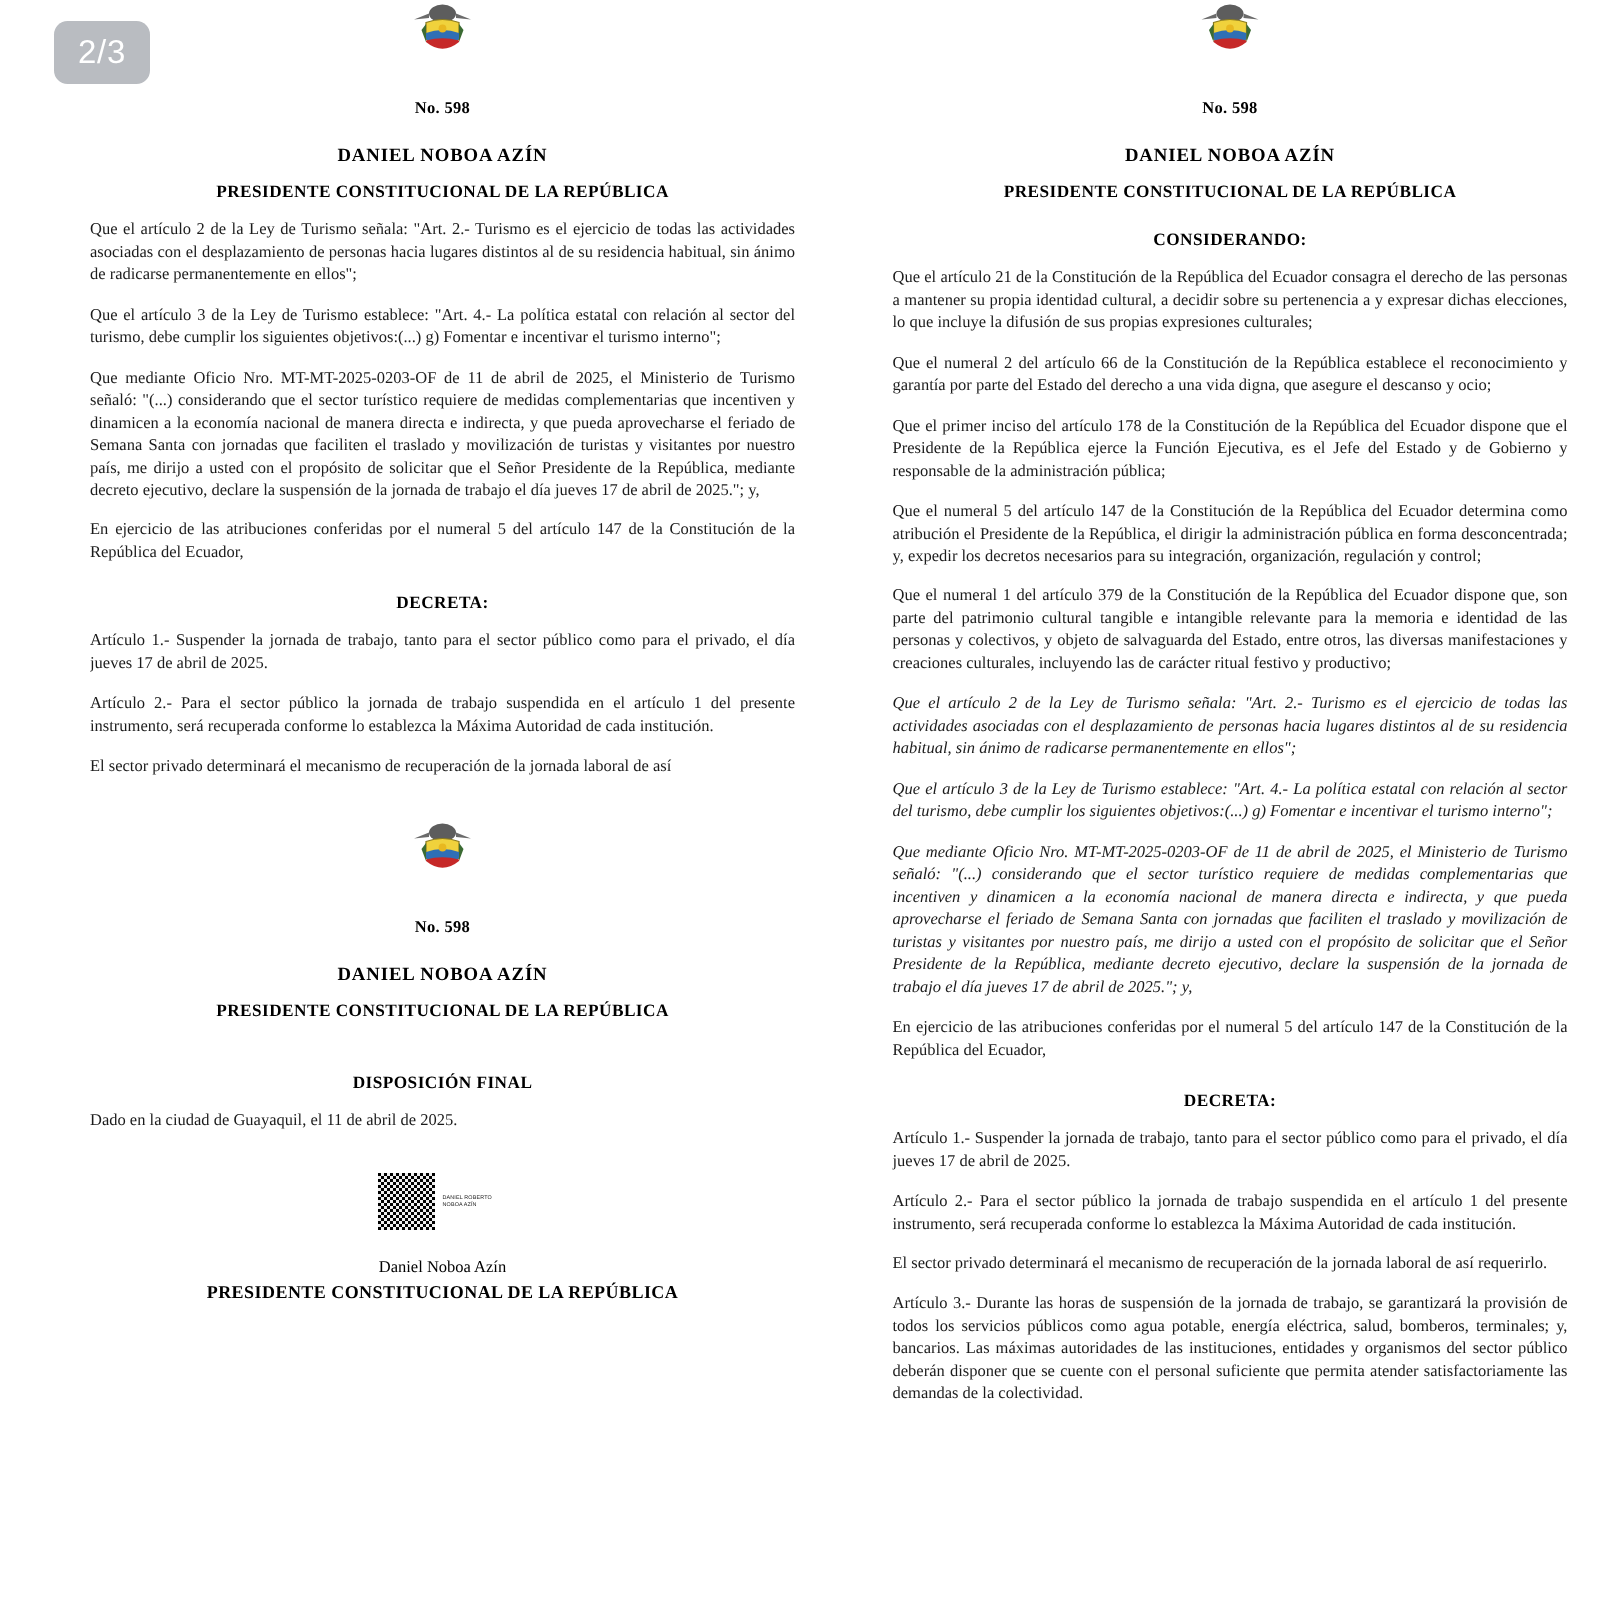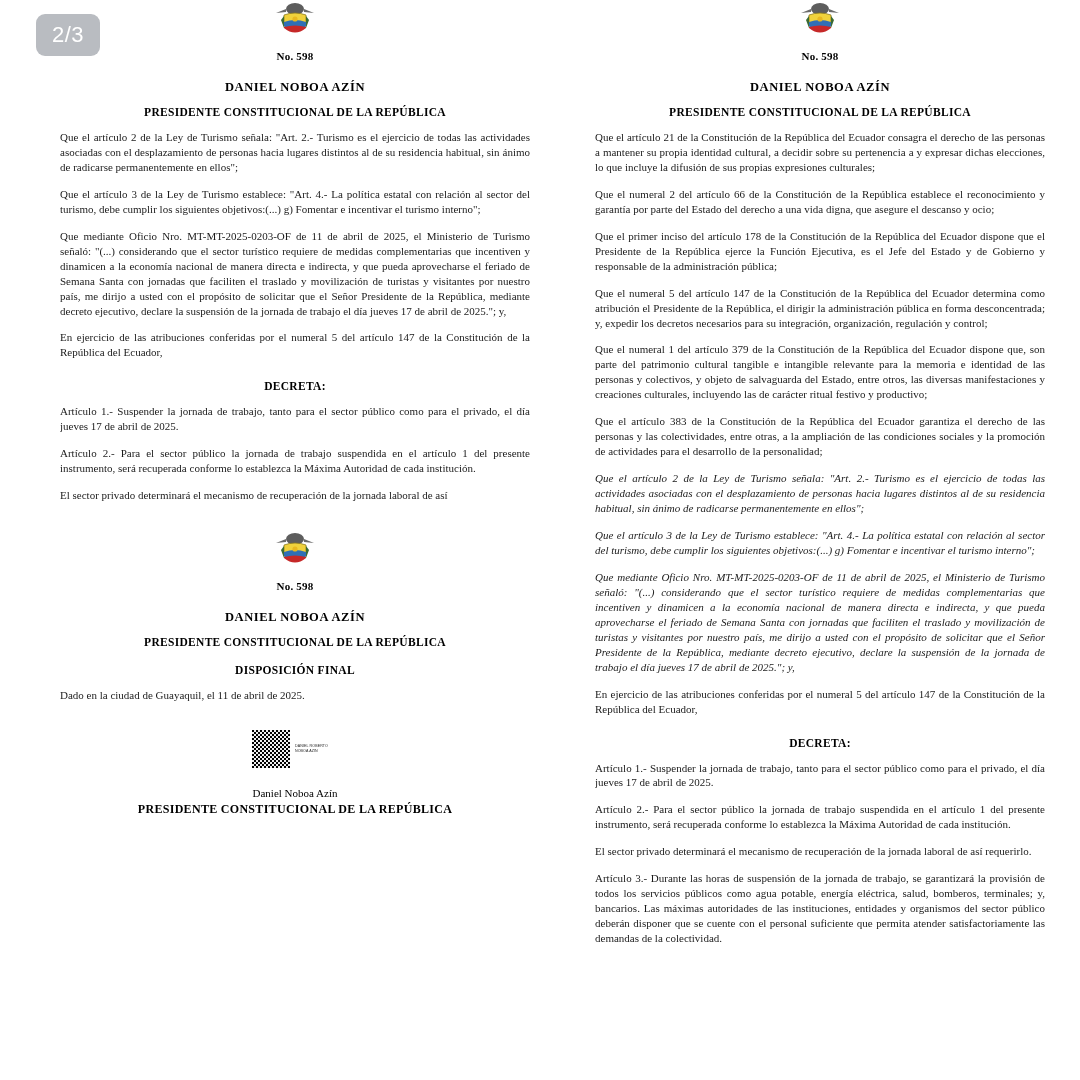--- a/index.html
+++ b/index.html
@@ -56,21 +56,21 @@
     margin: 0 auto;
     position: relative;
   }
   .crest svg { display: block; }
 
   
   .doc-no {
     text-align: center;
     font-weight: bold;
     font-size: 11px;
-    margin-top: 4px;
+    margin-top: 20px;
     letter-spacing: 0.2px;
   }
   .name {
     text-align: center;
     font-weight: bold;
     font-size: 12.5px;
     letter-spacing: 0.6px;
     margin-top: 18px;
   }
   .title {
@@ -81,21 +81,21 @@
     margin-top: 11px;
   }
   .section-head {
     text-align: center;
     font-weight: bold;
     font-size: 11.5px;
     letter-spacing: 0.3px;
     margin-top: 20px;
     margin-bottom: 4px;
   }
-  .section-head.spaced { margin-top: 16px; }
+  .section-head.spaced { margin-top: 36px; }
 
   
   p.body {
     font-size: 11px;
     line-height: 1.36;
     text-align: justify;
     margin: 12px 0 0 0;
     color: #1b1b1b;
   }
   .it { font-style: italic; }
@@ -226,27 +226,27 @@
           <path d="M12 27 Q23 24 34 27 L34 28 Q23 37 12 28 Z" fill="#c62828"></path>
           <circle cx="23" cy="19" r="2.6" fill="#e8b820"></circle>
           <path d="M9 20 L12 16 L12 28 Z" fill="#3b6b33"></path>
           <path d="M37 20 L34 16 L34 28 Z" fill="#3b6b33"></path>
         </svg>
       </div>
       <div class="doc-no">No. 598</div>
       <div class="name">DANIEL NOBOA AZÍN</div>
       <div class="title">PRESIDENTE CONSTITUCIONAL DE LA REPÚBLICA</div>
 
+      <div class="section-head">CONSIDERANDO:</div>
 
       <p class="body">Que el artículo 21 de la Constitución de la República del Ecuador consagra el derecho de las personas a mantener su propia identidad cultural, a decidir sobre su pertenencia a y expresar dichas elecciones, lo que incluye la difusión de sus propias expresiones culturales;</p>
       <p class="body">Que el numeral 2 del artículo 66 de la Constitución de la República establece el reconocimiento y garantía por parte del Estado del derecho a una vida digna, que asegure el descanso y ocio;</p>
       <p class="body">Que el primer inciso del artículo 178 de la Constitución de la República del Ecuador dispone que el Presidente de la República ejerce la Función Ejecutiva, es el Jefe del Estado y de Gobierno y responsable de la administración pública;</p>
       <p class="body">Que el numeral 5 del artículo 147 de la Constitución de la República del Ecuador determina como atribución el Presidente de la República, el dirigir la administración pública en forma desconcentrada; y, expedir los decretos necesarios para su integración, organización, regulación y control;</p>
       <p class="body">Que el numeral 1 del artículo 379 de la Constitución de la República del Ecuador dispone que, son parte del patrimonio cultural tangible e intangible relevante para la memoria e identidad de las personas y colectivos, y objeto de salvaguarda del Estado, entre otros, las diversas manifestaciones y creaciones culturales, incluyendo las de carácter ritual festivo y productivo;</p>
-      <p class="body">Que el artículo 383 de la Constitución de la República del Ecuador garantiza el derecho de las personas y las colectividades, entre otras, a la ampliación de las condiciones sociales y la promoción de actividades para el desarrollo de la personalidad;</p>
       <p class="body it">Que el artículo 2 de la Ley de Turismo señala: "Art. 2.- Turismo es el ejercicio de todas las actividades asociadas con el desplazamiento de personas hacia lugares distintos al de su residencia habitual, sin ánimo de radicarse permanentemente en ellos";</p>
       <p class="body it">Que el artículo 3 de la Ley de Turismo establece: "Art. 4.- La política estatal con relación al sector del turismo, debe cumplir los siguientes objetivos:(...) g) Fomentar e incentivar el turismo interno";</p>
       <p class="body it">Que mediante Oficio Nro. MT-MT-2025-0203-OF de 11 de abril de 2025, el Ministerio de Turismo señaló: "(...) considerando que el sector turístico requiere de medidas complementarias que incentiven y dinamicen a la economía nacional de manera directa e indirecta, y que pueda aprovecharse el feriado de Semana Santa con jornadas que faciliten el traslado y movilización de turistas y visitantes por nuestro país, me dirijo a usted con el propósito de solicitar que el Señor Presidente de la República, mediante decreto ejecutivo, declare la suspensión de la jornada de trabajo el día jueves 17 de abril de 2025."; y,</p>
       <p class="body">En ejercicio de las atribuciones conferidas por el numeral 5 del artículo 147 de la Constitución de la República del Ecuador,</p>
 
       <div class="section-head">DECRETA:</div>
 
       <p class="body">Artículo 1.- Suspender la jornada de trabajo, tanto para el sector público como para el privado, el día jueves 17 de abril de 2025.</p>
       <p class="body">Artículo 2.- Para el sector público la jornada de trabajo suspendida en el artículo 1 del presente instrumento, será recuperada conforme lo establezca la Máxima Autoridad de cada institución.</p>
       <p class="body">El sector privado determinará el mecanismo de recuperación de la jornada laboral de así requerirlo.</p>

